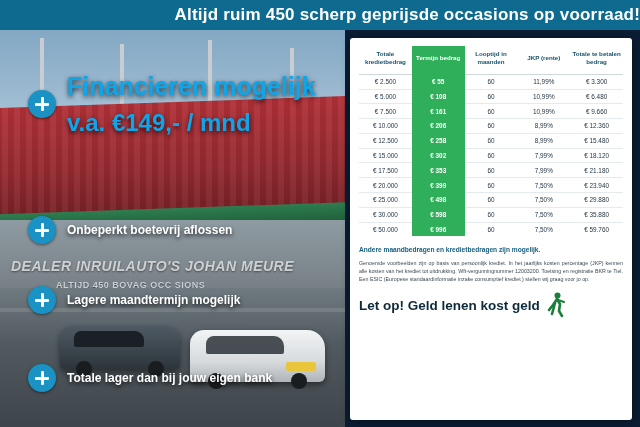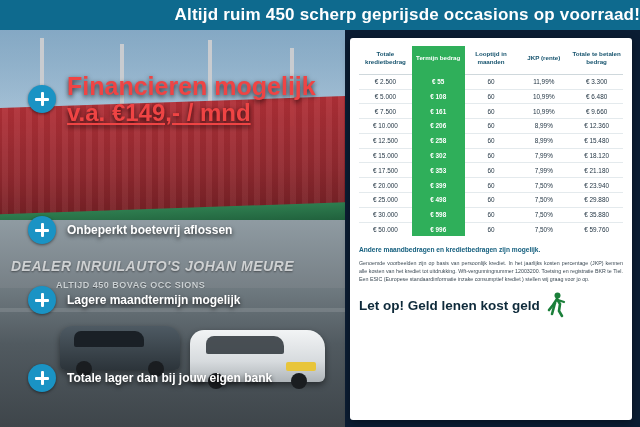--- a/index.html
+++ b/index.html
@@ -117,25 +117,25 @@
     color:#ffffff; font-weight:bold; font-size:17px; letter-spacing:.2px;
     white-space:nowrap;
   }
 
   
   .left-overlay {
     position:absolute; left:0; top:30px; width:345px; height:397px;
   }
   .headline {
     position:absolute; left:58px; top:22px; width:290px;
-    color:#ef4444; font-weight:bold; font-size:25px; line-height:1.12;
+    color:#0ea5e9; font-weight:bold; font-size:25px; line-height:1.12;
     text-shadow: 0 2px 5px rgba(0,0,0,.75);
     white-space:nowrap;
   }
-  .headline .l2 { font-size:24px; display:block; margin-top:0;text-decoration:underline; }
+  .headline .l2 { font-size:24px; display:block; margin-top:10px; }
 
   .bullet-row {
     position:absolute; left:28px; width:320px; display:flex; align-items:center;
   }
   .bullet-row .plus {
     flex: 0 0 auto;
     width:28px; height:28px; border-radius:50%;
     background:#1a93c4;
     position:relative;
     box-shadow:0 1px 3px rgba(0,0,0,.5);

